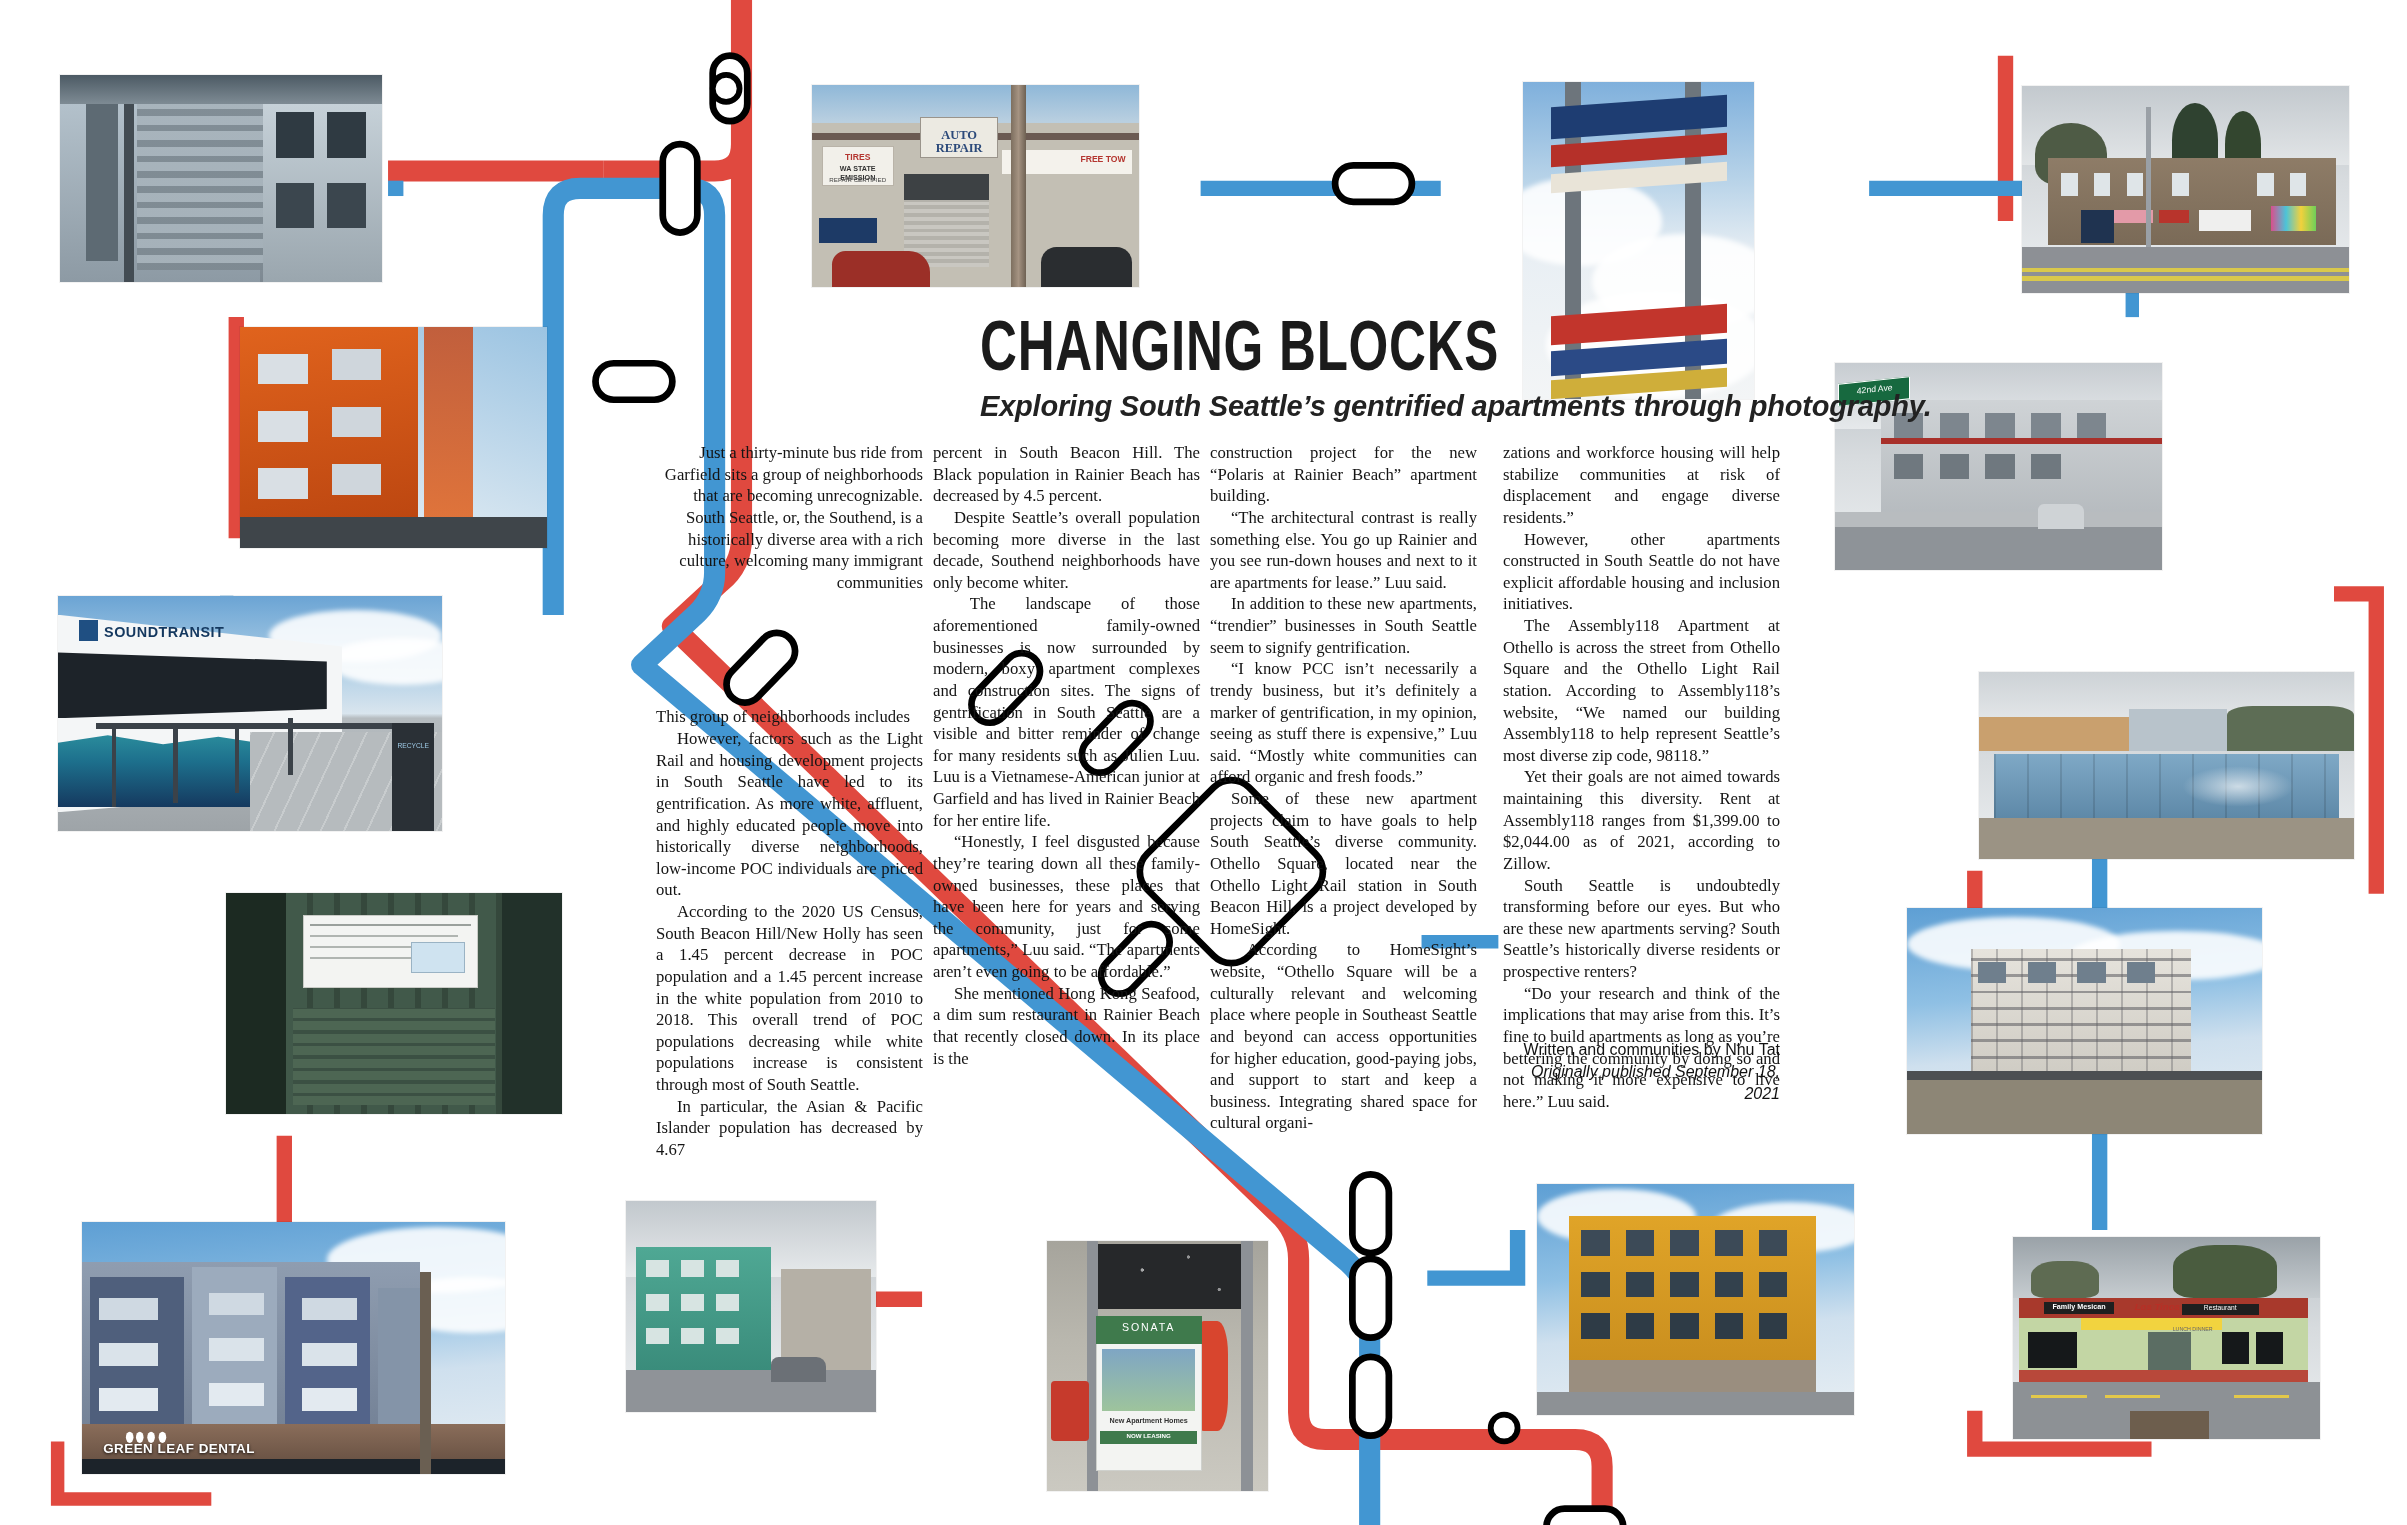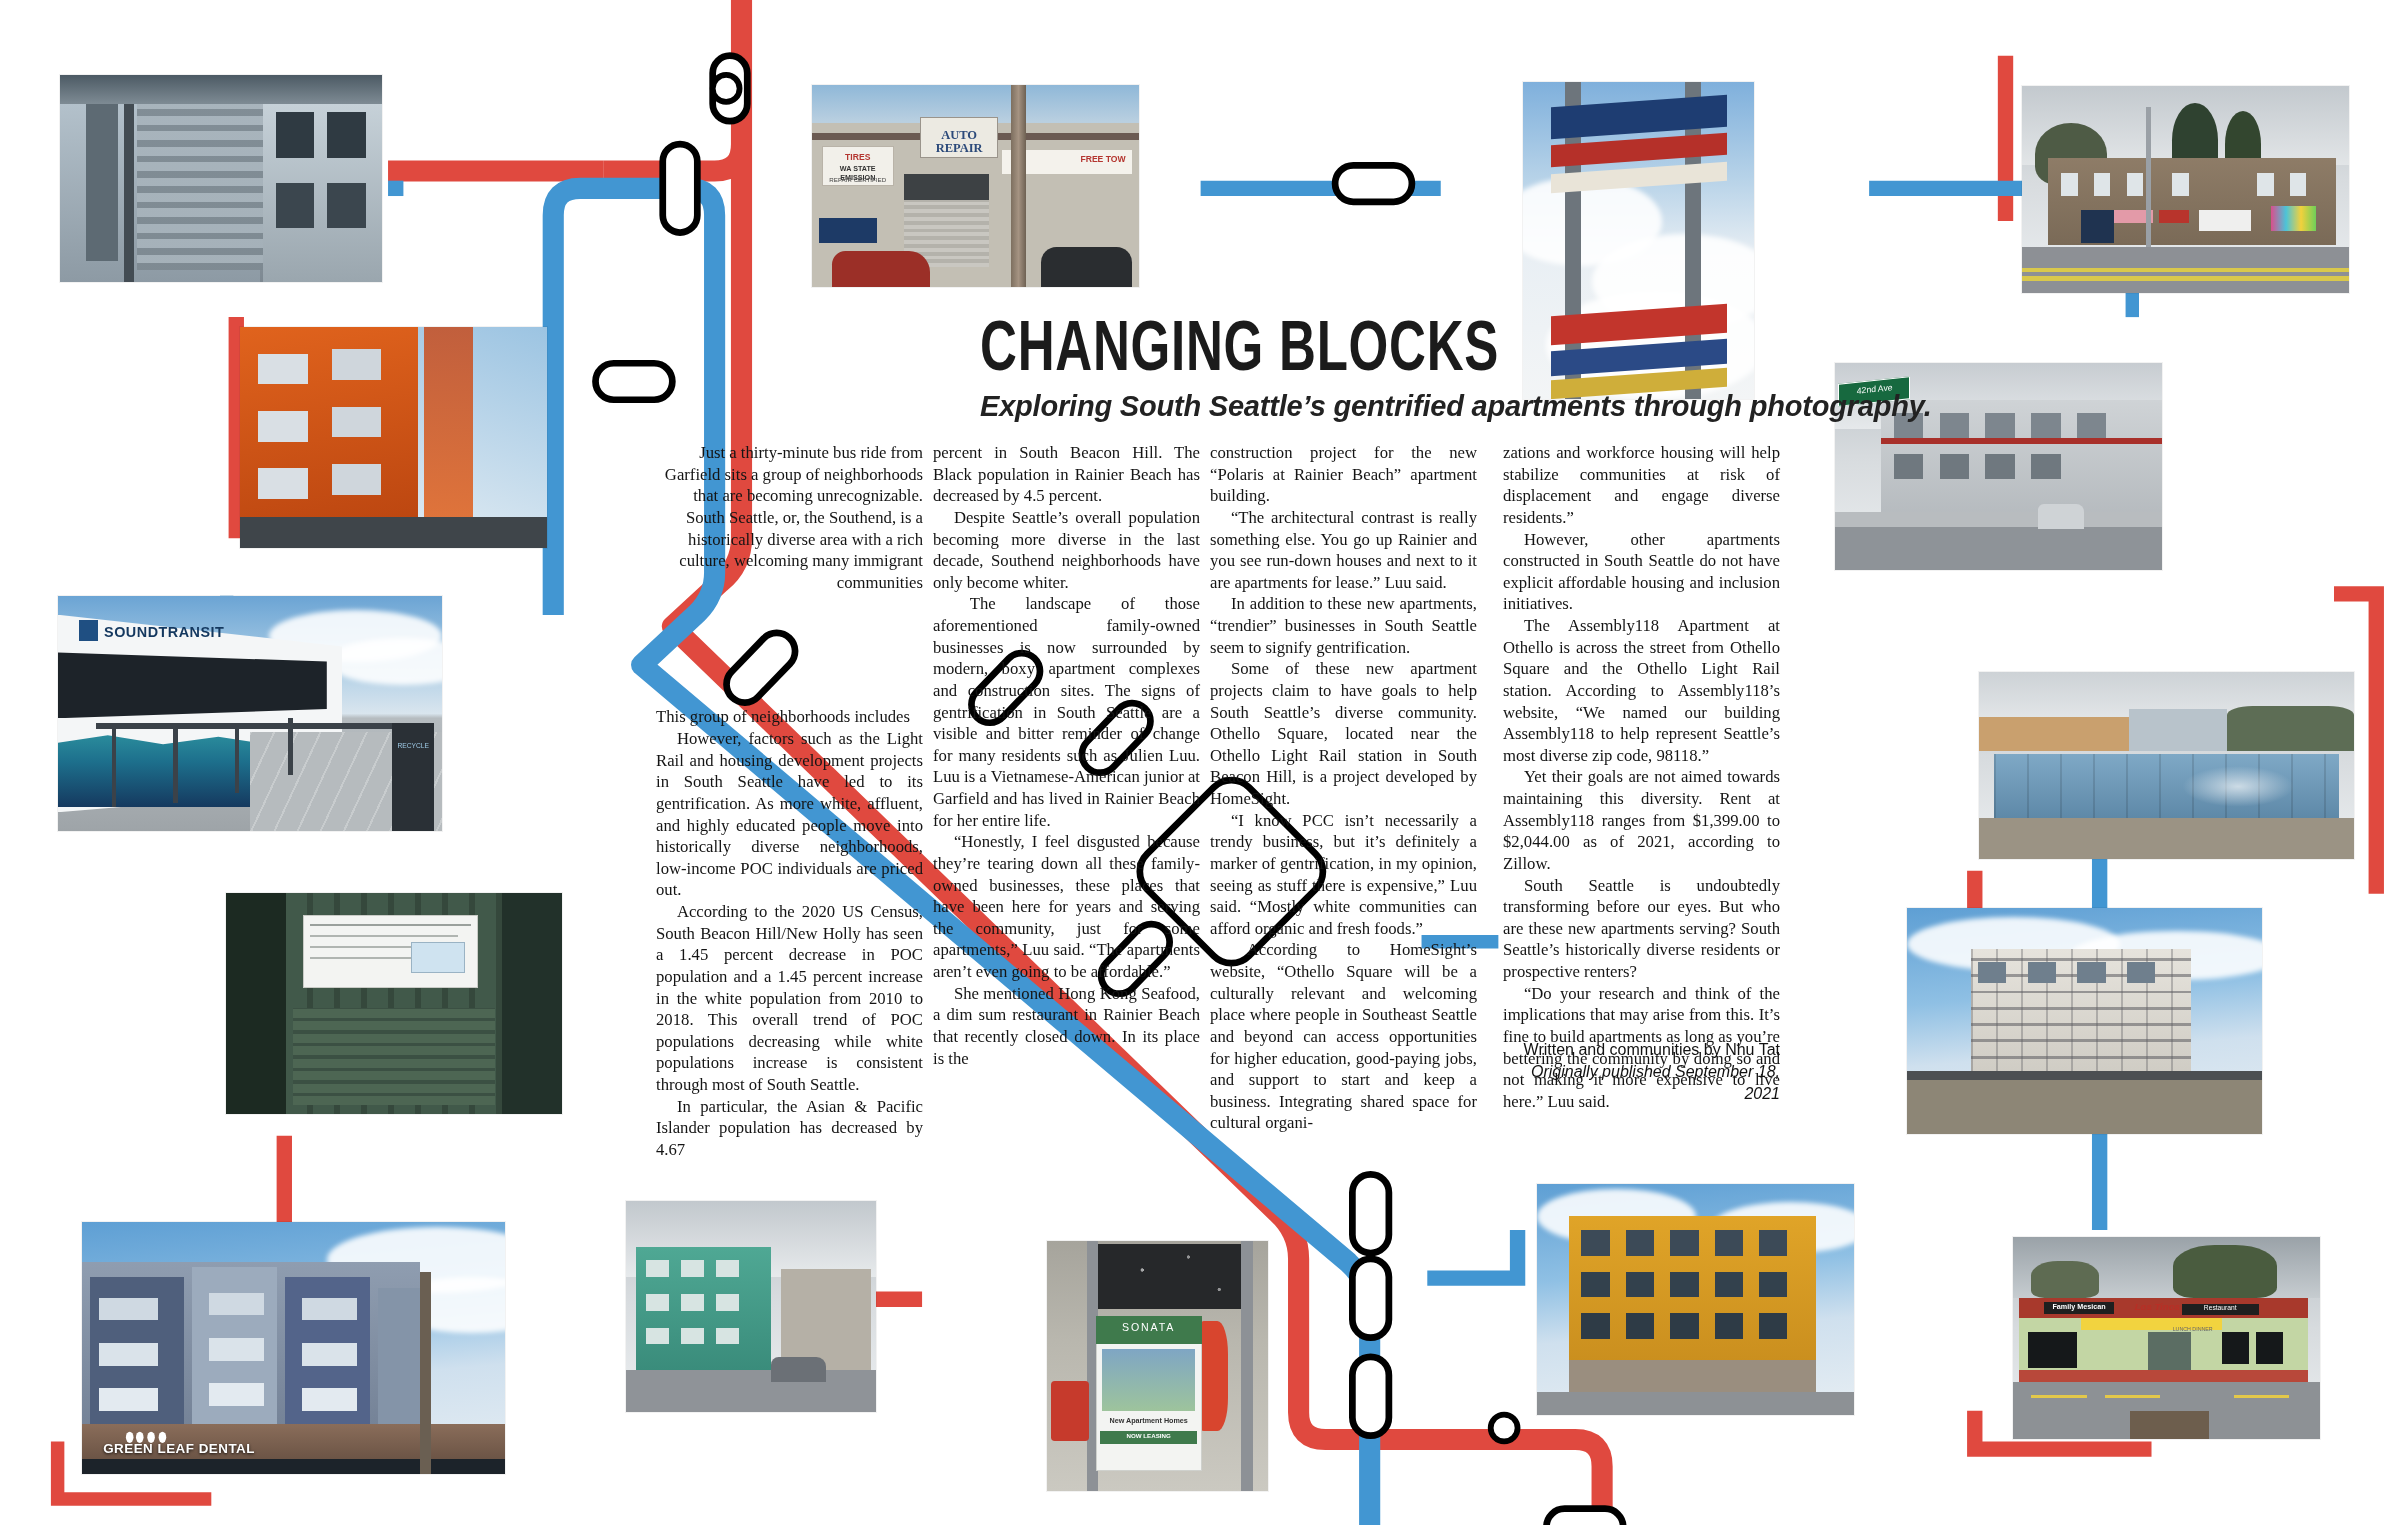--- a/index.html
+++ b/index.html
@@ -542,22 +542,22 @@
     <p>Despite Seattle’s overall population becoming more diverse in the last decade, Southend neighborhoods have only become whiter.</p>
     <p style="text-indent:2.2em;">The landscape of those aforementioned family-owned businesses is now surrounded by modern, boxy apartment complexes and construction sites. The signs of gentrification in South Seattle are a visible and bitter reminder of change for many residents such as Julien Luu. Luu is a Vietnamese-American junior at Garfield and has lived in Rainier Beach for her entire life.</p>
     <p>“Honestly, I feel disgusted because they’re tearing down all these family-owned businesses, these places that have been here for years and serving the community, just for some apartments,” Luu said. “The apartments aren’t even going to be affordable.”</p>
     <p>She mentioned Hong Kong Seafood, a dim sum restaurant in Rainier Beach that recently closed down. In its place is the</p>
   </div>
 
   <div class="col" style="left:1210px;">
     <p class="first">construction project for the new “Polaris at Rainier Beach” apartment building.</p>
     <p>“The architectural contrast is really something else. You go up Rainier and you see run-down houses and next to it are apartments for lease.” Luu said.</p>
     <p>In addition to these new apartments, “trendier” businesses in South Seattle seem to signify gentrification.</p>
+    <p>“I know PCC isn’t necessarily a trendy business, but it’s definitely a marker of gentrification, in my opinion, seeing as stuff there is expensive,” Luu said. “Mostly white communities can afford organic and fresh foods.”</p>
     <p>Some of these new apartment projects claim to have goals to help South Seattle’s diverse community. Othello Square, located near the Othello Light Rail station in South Beacon Hill, is a project developed by HomeSight.</p>
-    <p>“I know PCC isn’t necessarily a trendy business, but it’s definitely a marker of gentrification, in my opinion, seeing as stuff there is expensive,” Luu said. “Mostly white communities can afford organic and fresh foods.”</p>
     <p style="text-indent:2.2em;">According to HomeSight’s website, “Othello Square will be a culturally relevant and welcoming place where people in Southeast Seattle and beyond can access opportunities for higher education, good-paying jobs, and support to start and keep a business. Integrating shared space for cultural organi-</p>
   </div>
 
   <div class="col" style="left:1503px; width:277px;">
     <p class="first">zations and workforce housing will help stabilize communities at risk of displacement and engage diverse residents.”</p>
     <p>However, other apartments constructed in South Seattle do not have explicit affordable housing and inclusion initiatives.</p>
     <p>The Assembly118 Apartment at Othello is across the street from Othello Square and the Othello Light Rail station. According to Assembly118’s website, “We named our building Assembly118 to help represent Seattle’s most diverse zip code, 98118.”</p>
     <p>Yet their goals are not aimed towards maintaining this diversity. Rent at Assembly118 ranges from $1,399.00 to $2,044.00 as of 2021, according to Zillow.</p>
     <p>South Seattle is undoubtedly transforming before our eyes. But who are these new apartments serving? South Seattle’s historically diverse residents or prospective renters?</p>
     <p>“Do your research and think of the implications that may arise from this. It’s fine to build apartments as long as you’re bettering the community by doing so and not making it more expensive to live here.” Luu said.</p>

